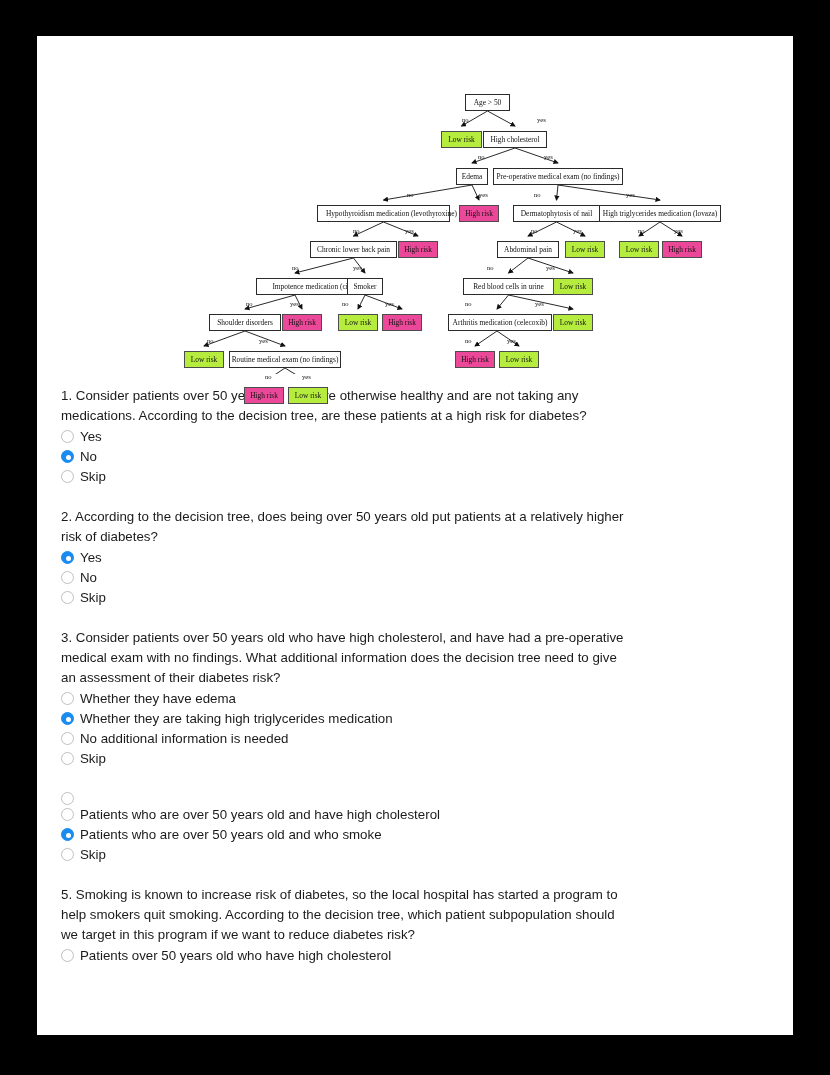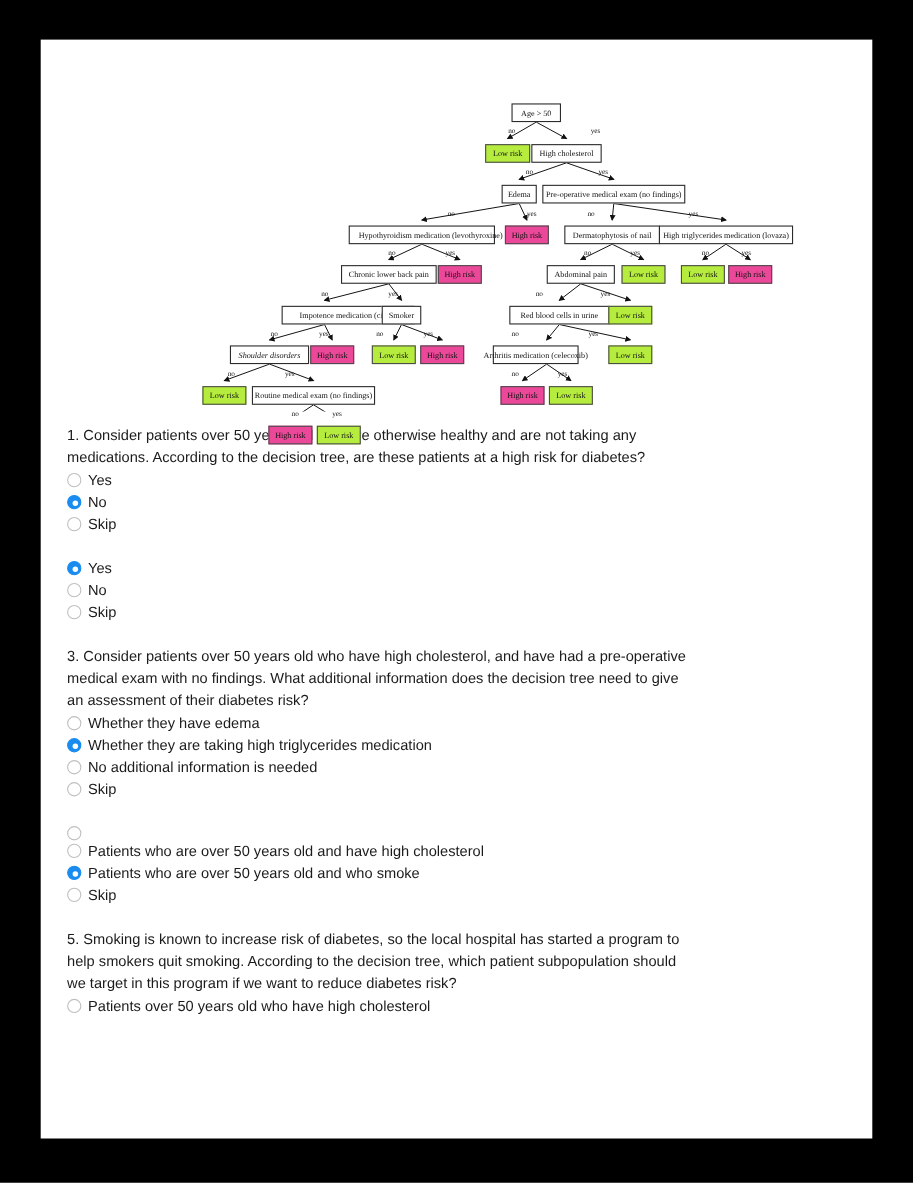--- a/index.html
+++ b/index.html
@@ -88,25 +88,25 @@
         <div class="node" style="left: 273px; top: 205px; width: 87px;">Chronic lower back pain</div>
         <div class="node high" style="left: 361px; top: 205px; width: 40px;">High risk</div>
         <div class="node" style="left: 460px; top: 205px; width: 62px;">Abdominal pain</div>
         <div class="node low" style="left: 528px; top: 205px; width: 40px;">Low risk</div>
         <div class="node low" style="left: 582px; top: 205px; width: 40px;">Low risk</div>
         <div class="node high" style="left: 625px; top: 205px; width: 40px;">High risk</div>
         <div class="node" style="left: 219px; top: 242px; width: 121px;">Impotence medication (cialis)</div>
         <div class="node" style="left: 310px; top: 242px; width: 36px;">Smoker</div>
         <div class="node" style="left: 426px; top: 242px; width: 91px;">Red blood cells in urine</div>
         <div class="node low" style="left: 516px; top: 242px; width: 40px;">Low risk</div>
-        <div class="node" style="left: 172px; top: 278px; width: 72px; font-style: italic;">Shoulder disorders</div>
+        <div class="node" style="left: 172px; top: 278px; width: 72px;">Shoulder disorders</div>
         <div class="node high" style="left: 245px; top: 278px; width: 40px;">High risk</div>
         <div class="node low" style="left: 301px; top: 278px; width: 40px;">Low risk</div>
         <div class="node high" style="left: 345px; top: 278px; width: 40px;">High risk</div>
-        <div class="node" style="left: 411px; top: 278px; width: 78px;">Arthritis medication (celecoxib)</div>
+        <div class="node" style="left: 411px; top: 278px; width: 104px;">Arthritis medication (celecoxib)</div>
         <div class="node low" style="left: 516px; top: 278px; width: 40px;">Low risk</div>
         <div class="node low" style="left: 147px; top: 315px; width: 40px;">Low risk</div>
         <div class="node" style="left: 192px; top: 315px; width: 112px;">Routine medical exam (no findings)</div>
         <div class="node high" style="left: 418px; top: 315px; width: 40px;">High risk</div>
         <div class="node low" style="left: 462px; top: 315px; width: 40px;">Low risk</div>
         <div class="node high" style="left: 207px; top: 351px; width: 40px;">High risk</div>
         <div class="node low" style="left: 251px; top: 351px; width: 40px;">Low risk</div>
       </div>
     <div id="edgelabel-layer">
         <span class="elab" style="left: 425px; top: 80px;">no</span>
@@ -152,20 +152,21 @@
         <div class="opt">
           <span class="radio sel"></span>
           <span class="olabel">No</span>
         </div>
         <div class="opt">
           <span class="radio"></span>
           <span class="olabel">Skip</span>
         </div>
       </div>
       <div class="qblock">
+        <p class="qtext">2. According to the decision tree, does being over 50 years old put patients at a relatively higher risk of diabetes?</p>
         <div class="opt">
           <span class="radio sel"></span>
           <span class="olabel">Yes</span>
         </div>
         <div class="opt">
           <span class="radio"></span>
           <span class="olabel">No</span>
         </div>
         <div class="opt">
           <span class="radio"></span>

